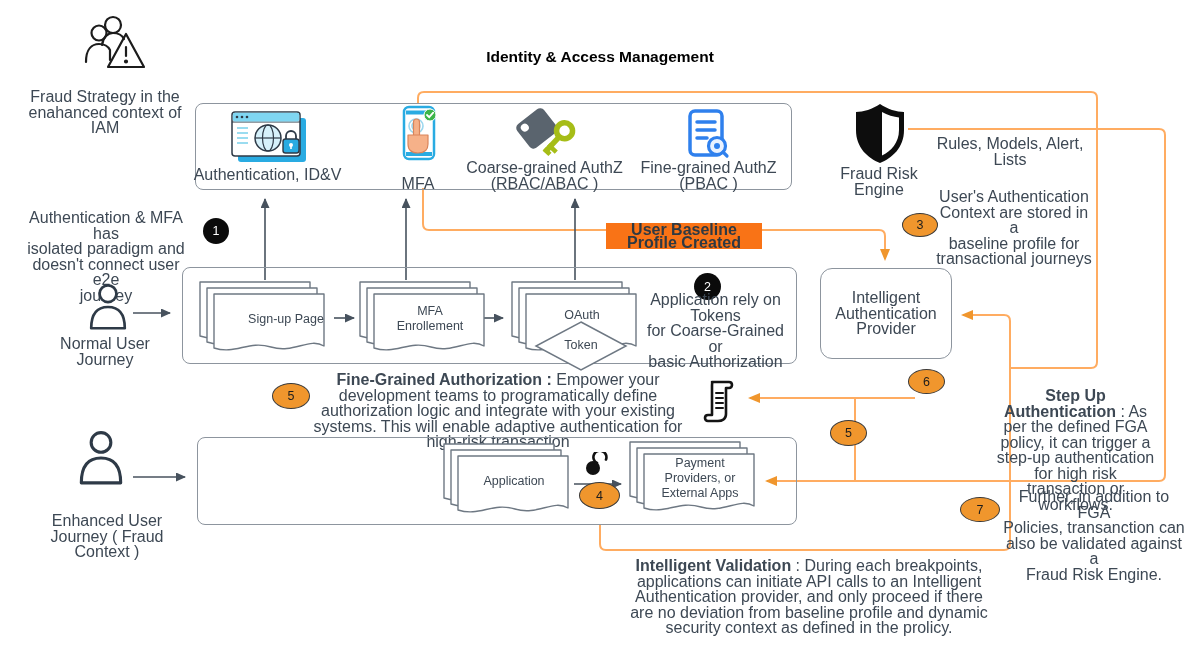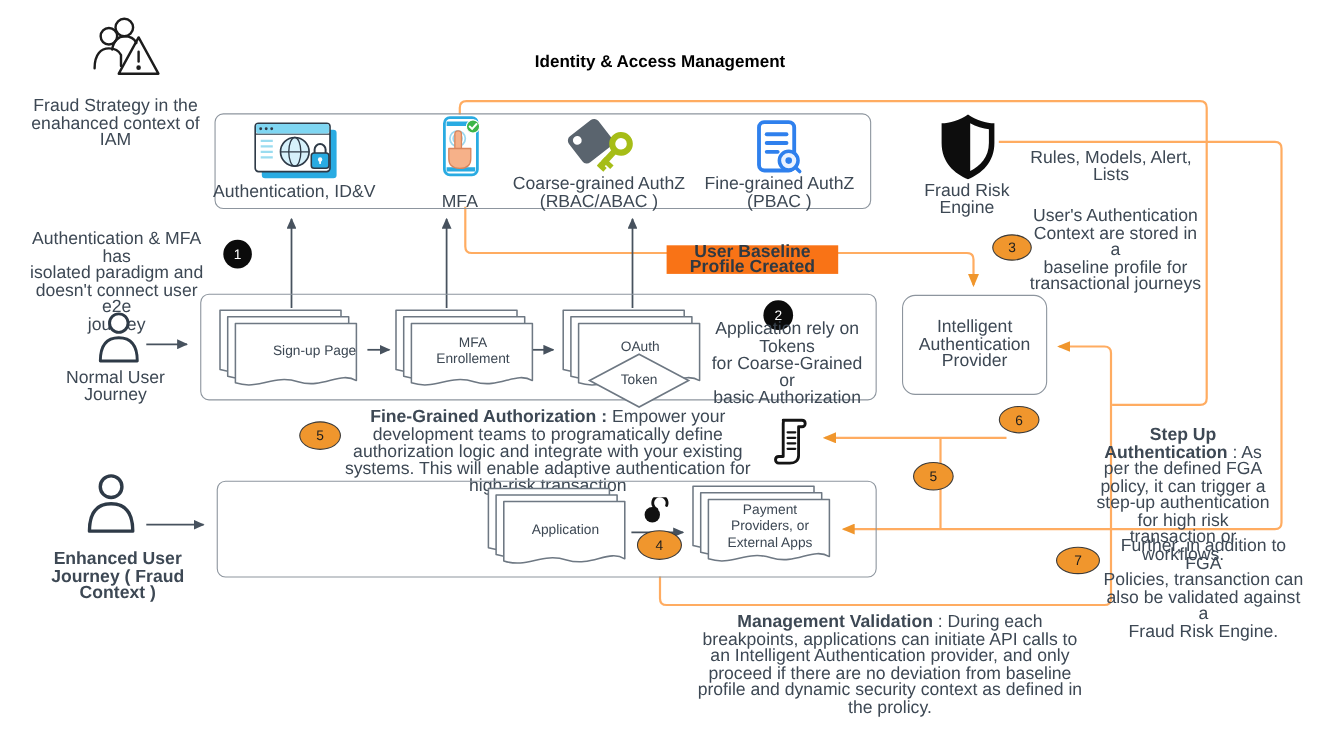--- a/index.html
+++ b/index.html
@@ -2,21 +2,21 @@
 <html><head>
 <meta charset="utf-8">
 <style>
   html,body{margin:0;padding:0;background:#fff;}
   #canvas{position:relative;width:1200px;height:665px;background:#fff;overflow:hidden;
           font-family:"Liberation Sans",sans-serif;color:#3d4854;}
   .abs{position:absolute;}
   .pre{white-space:pre-line;}
   .ctr{text-align:center;}
   .txt{font-size:16px;line-height:15.5px;}
-  .bold{font-weight:bold;}
+  .bold{font-weight:normal;margin-top:12px;}
   #title{font-size:15.5px;font-weight:bold;color:#000;}
   .box{border:1px solid #8d959e;border-radius:8px;background:transparent;}
   .badge{display:flex;align-items:center;justify-content:center;border-radius:50%;
          background:#f0962d;border:1px solid #3a3a3a;font-size:12.5px;color:#1d1d1d;box-sizing:border-box;}
   .badge-dark{display:flex;align-items:center;justify-content:center;border-radius:50%;
          background:#0b0b0b;color:#fff;font-size:12.5px;box-sizing:border-box;}
   .stack-label{font-size:12.5px;line-height:15px;text-align:center;color:#3d4854;}
   #iap-box{display:flex;align-items:center;justify-content:center;}
   #baseline-label{font-size:16px;font-weight:bold;background:#f97316;line-height:13px;color:#2f3942;}
   svg{display:block;}
@@ -276,16 +276,16 @@
 
   <div class="abs badge" style="left:830px;top:420px;width:37px;height:26px;">5</div>
 
   <div class="abs badge" style="left:960px;top:497px;width:40px;height:25px;">7</div>
   <div class="abs ctr txt pre" style="left:1003px;top:489px;width:182px;">Further, in addition to FGA
 Policies, transanction can
 also be validated against a
 Fraud Risk Engine.</div>
 
   <div class="abs ctr txt" style="left:628px;top:558px;width:362px;">
-    <b>Management Validation</b><span> : During each breakpoints, applications can initiate API calls to an Intelligent Authentication provider, and only proceed if there are no deviation from baseline profile and dynamic security context as defined in the prolicy.</span>
+    <b>Intelligent Validation</b><span> : During each breakpoints, applications can initiate API calls to an Intelligent Authentication provider, and only proceed if there are no deviation from baseline profile and dynamic security context as defined in the prolicy.</span>
   </div>
 
 </div>
 
 </body></html>

